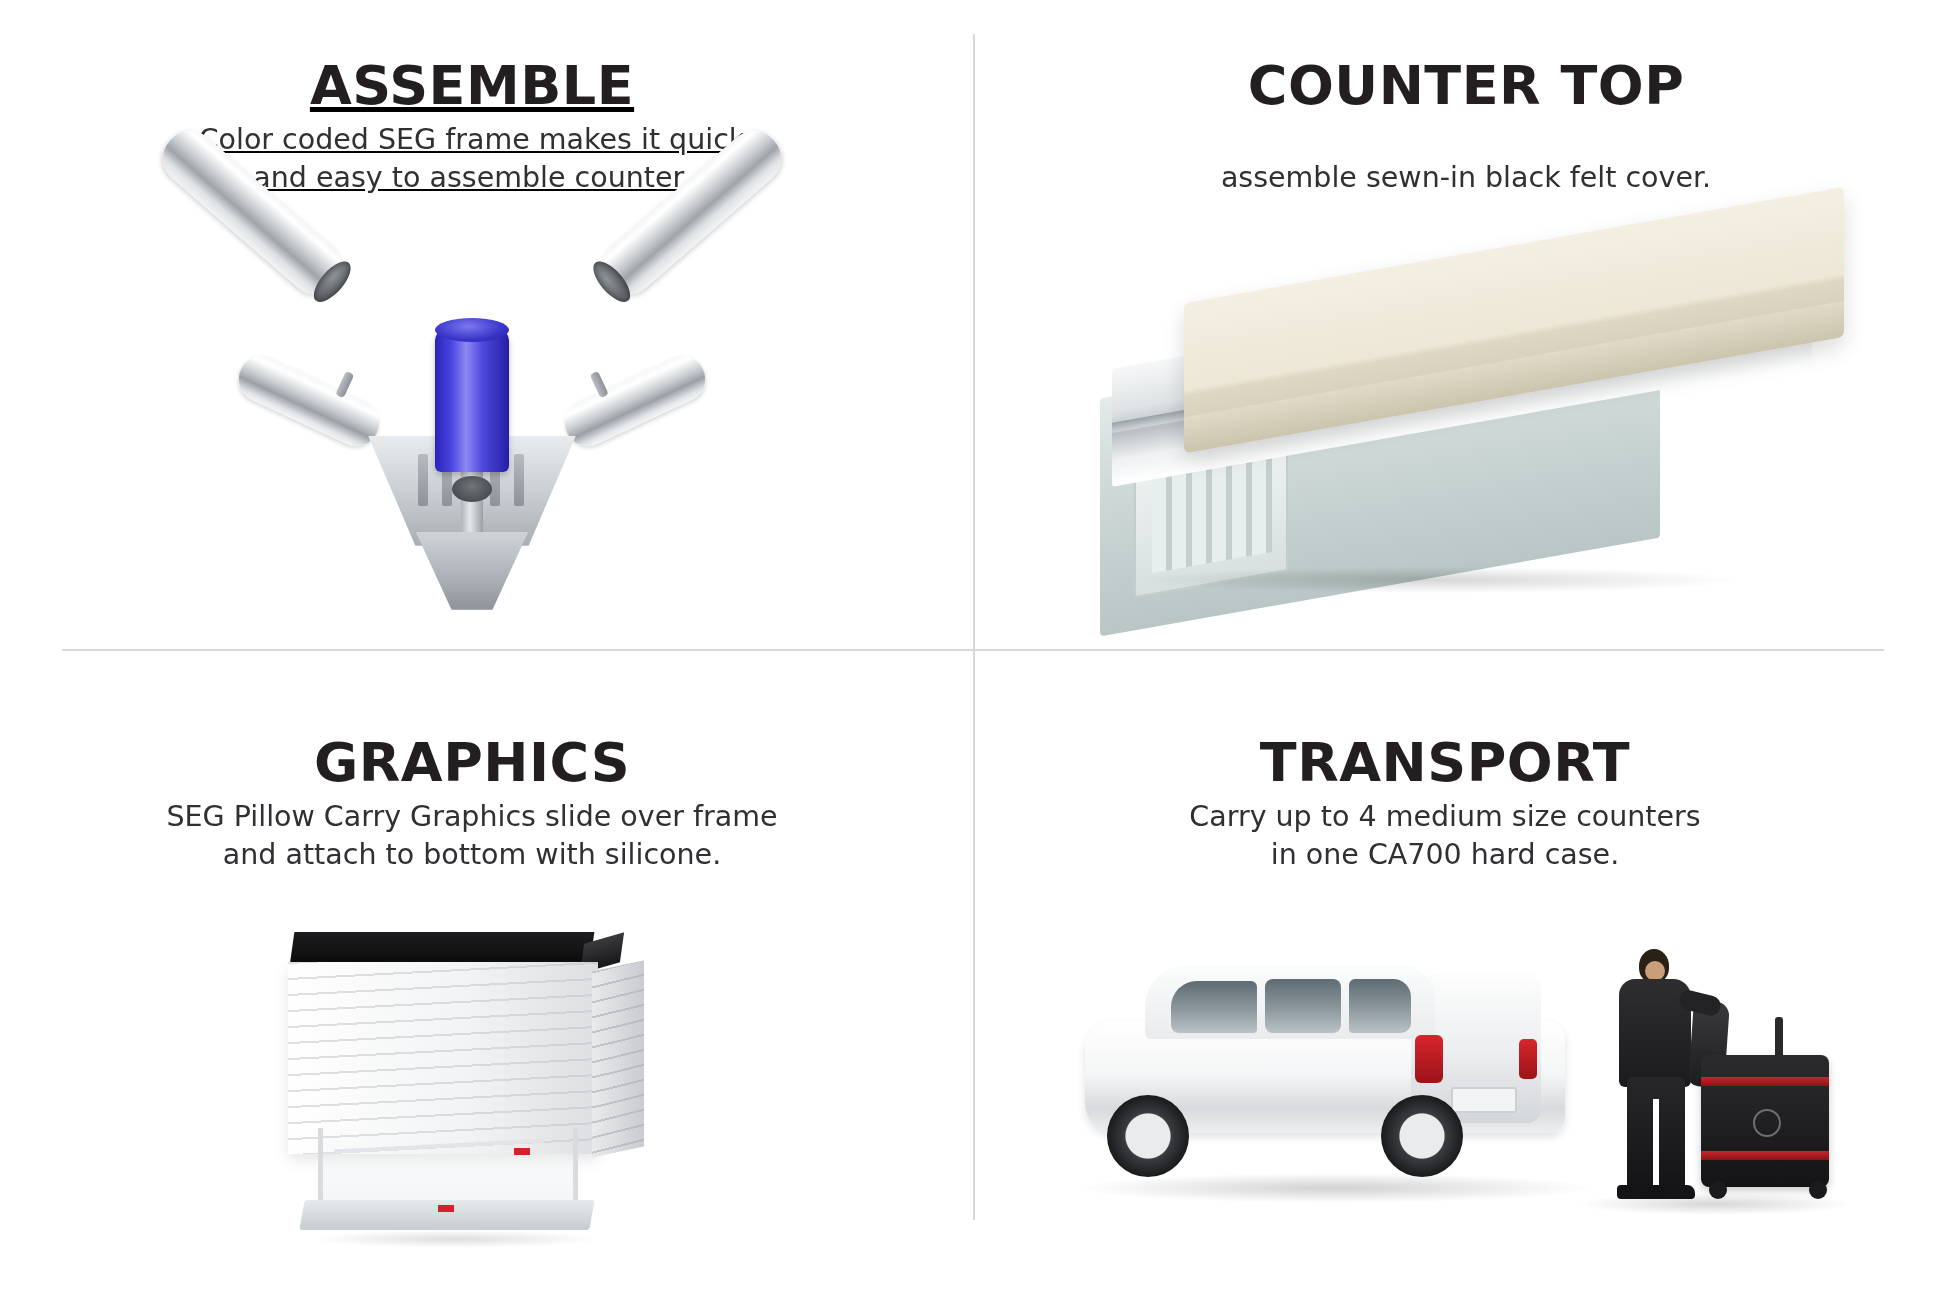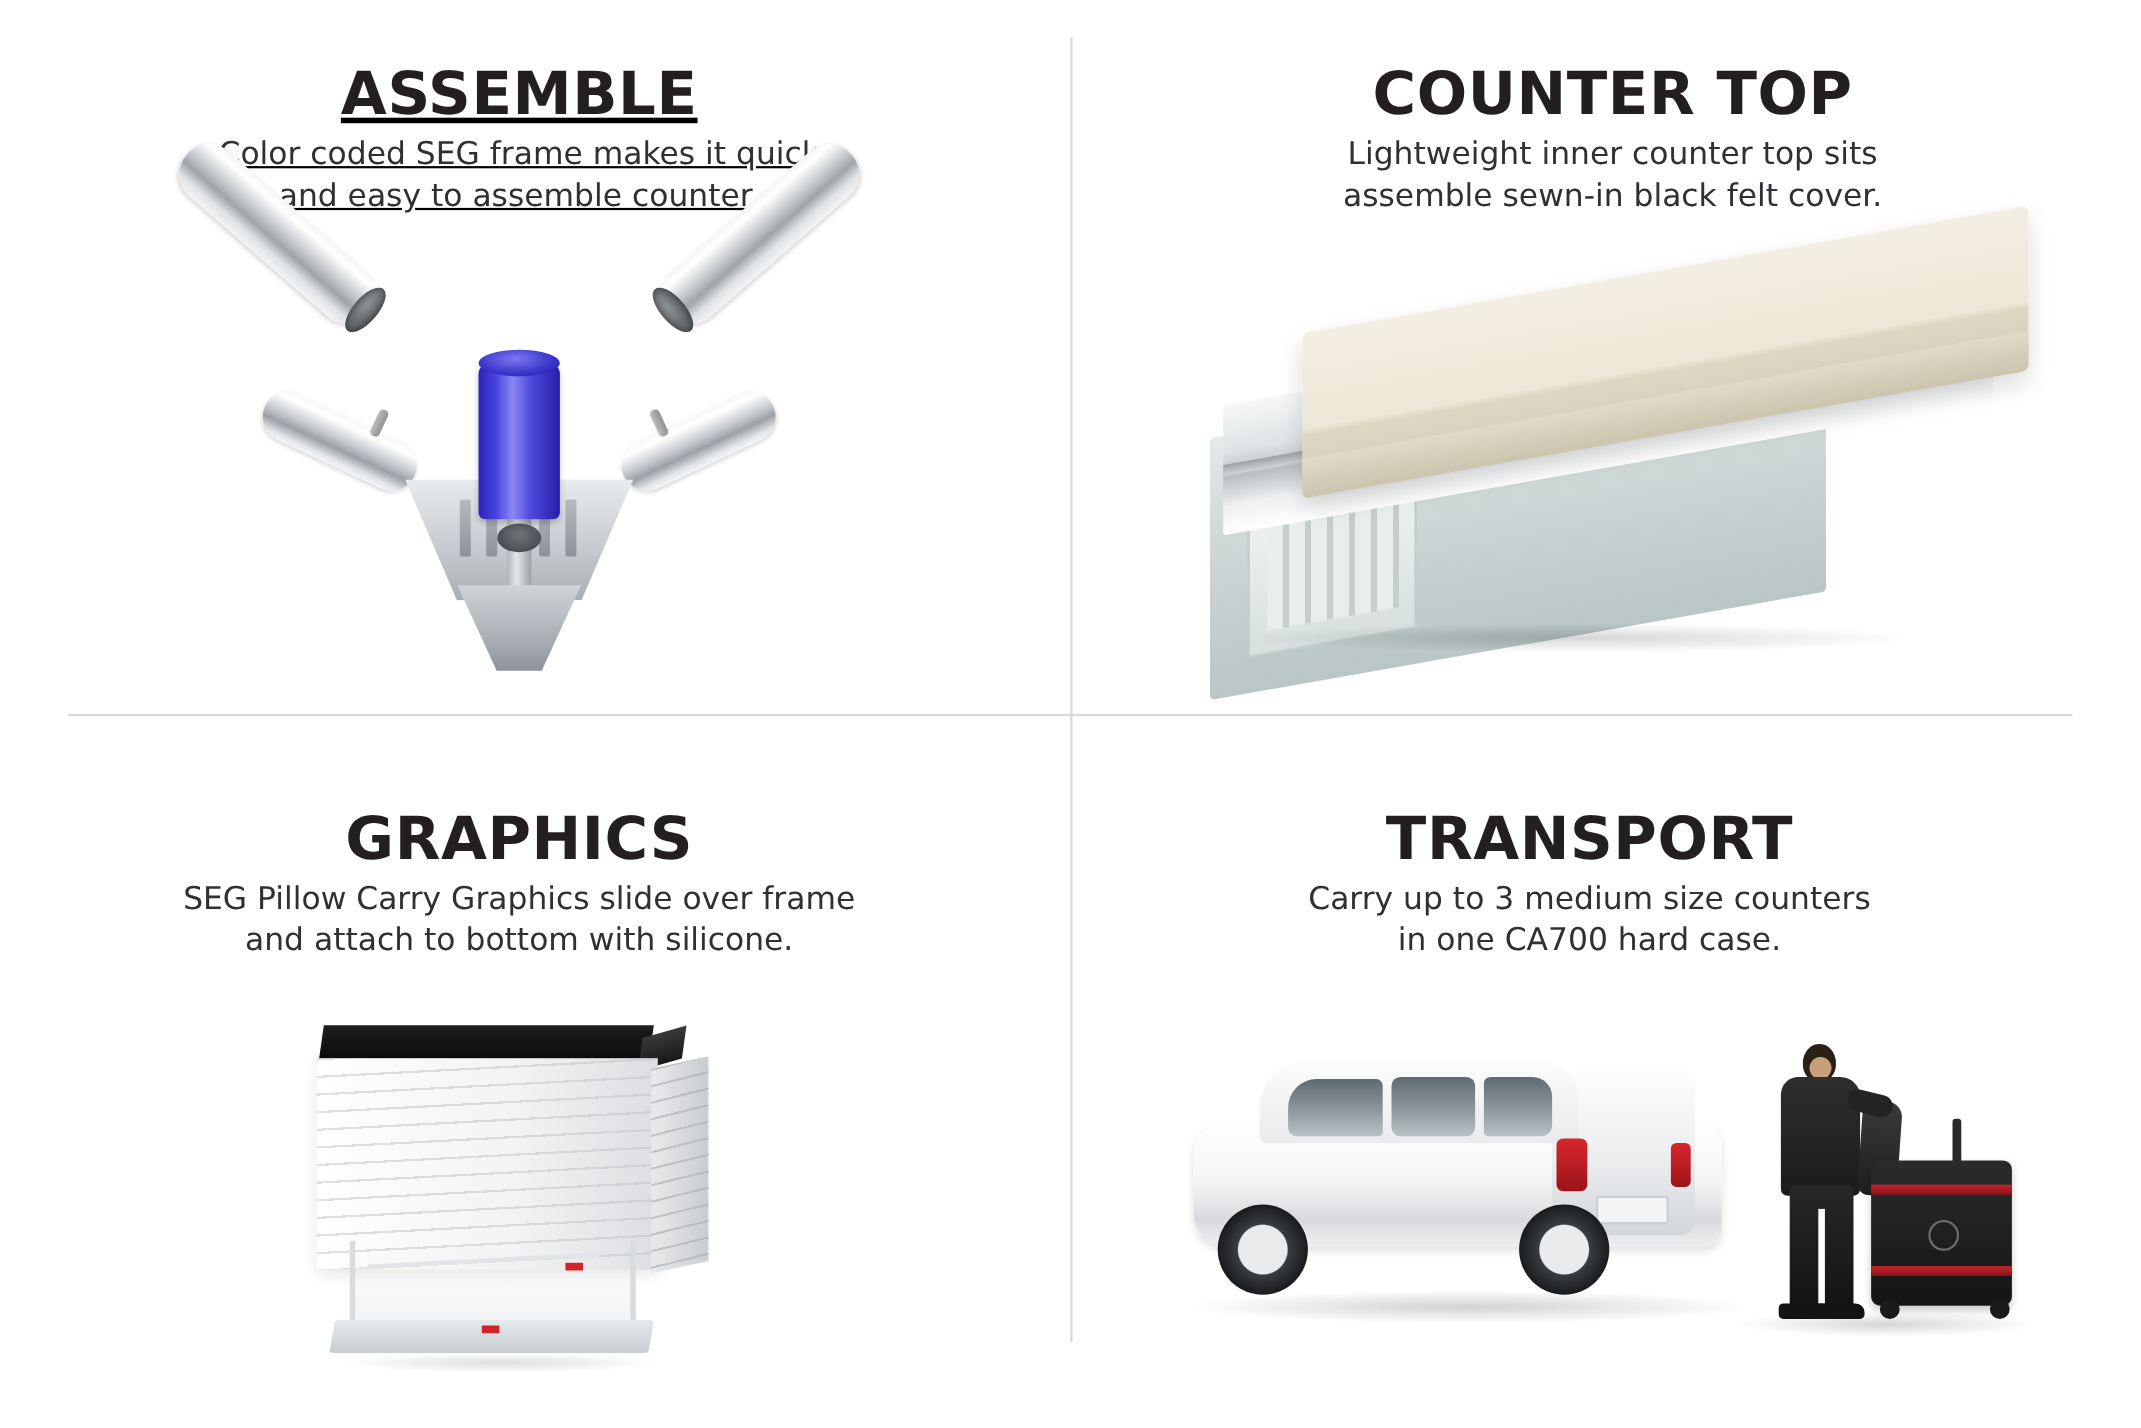--- a/index.html
+++ b/index.html
@@ -543,21 +543,21 @@
             <div class="hub-hole"></div>
           </div>
           <div class="blue-tube"></div>
         </div>
       </div>
     </div>
 
     <div class="cell cell-tr">
       <h2 class="panel-title">COUNTER TOP</h2>
       <p class="panel-desc">
-        <span>Lightweight inner counter top sits</span><br>
+        <br>
         <span>assemble sewn-in black felt cover.</span>
       </p>
       <div class="art">
         <div class="ctop-wrap">
           <div class="ctop-case">
             <div class="ctop-case-inner"></div>
             <div class="ctop-ribs"></div>
           </div>
           <div class="ctop-rail">
             <div class="ctop-rail-line"></div>
@@ -588,21 +588,21 @@
           <div class="gfx-red gfx-red-1"></div>
           <div class="gfx-red gfx-red-2"></div>
           <div class="gfx-shadow"></div>
         </div>
       </div>
     </div>
 
     <div class="cell cell-br">
       <h2 class="panel-title">TRANSPORT</h2>
       <p class="panel-desc">
-        <span>Carry up to 3 medium size counters</span><br>
+        <span>Carry up to 4 medium size counters</span><br>
         <span>in one CA700 hard case.</span>
       </p>
       <div class="art">
         <div class="trans-wrap">
           <div class="car-body"></div>
           <div class="car-rear"></div>
           <div class="car-cabin"></div>
           <div class="car-glass glass-1"></div>
           <div class="car-glass glass-2"></div>
           <div class="car-glass glass-3"></div>

